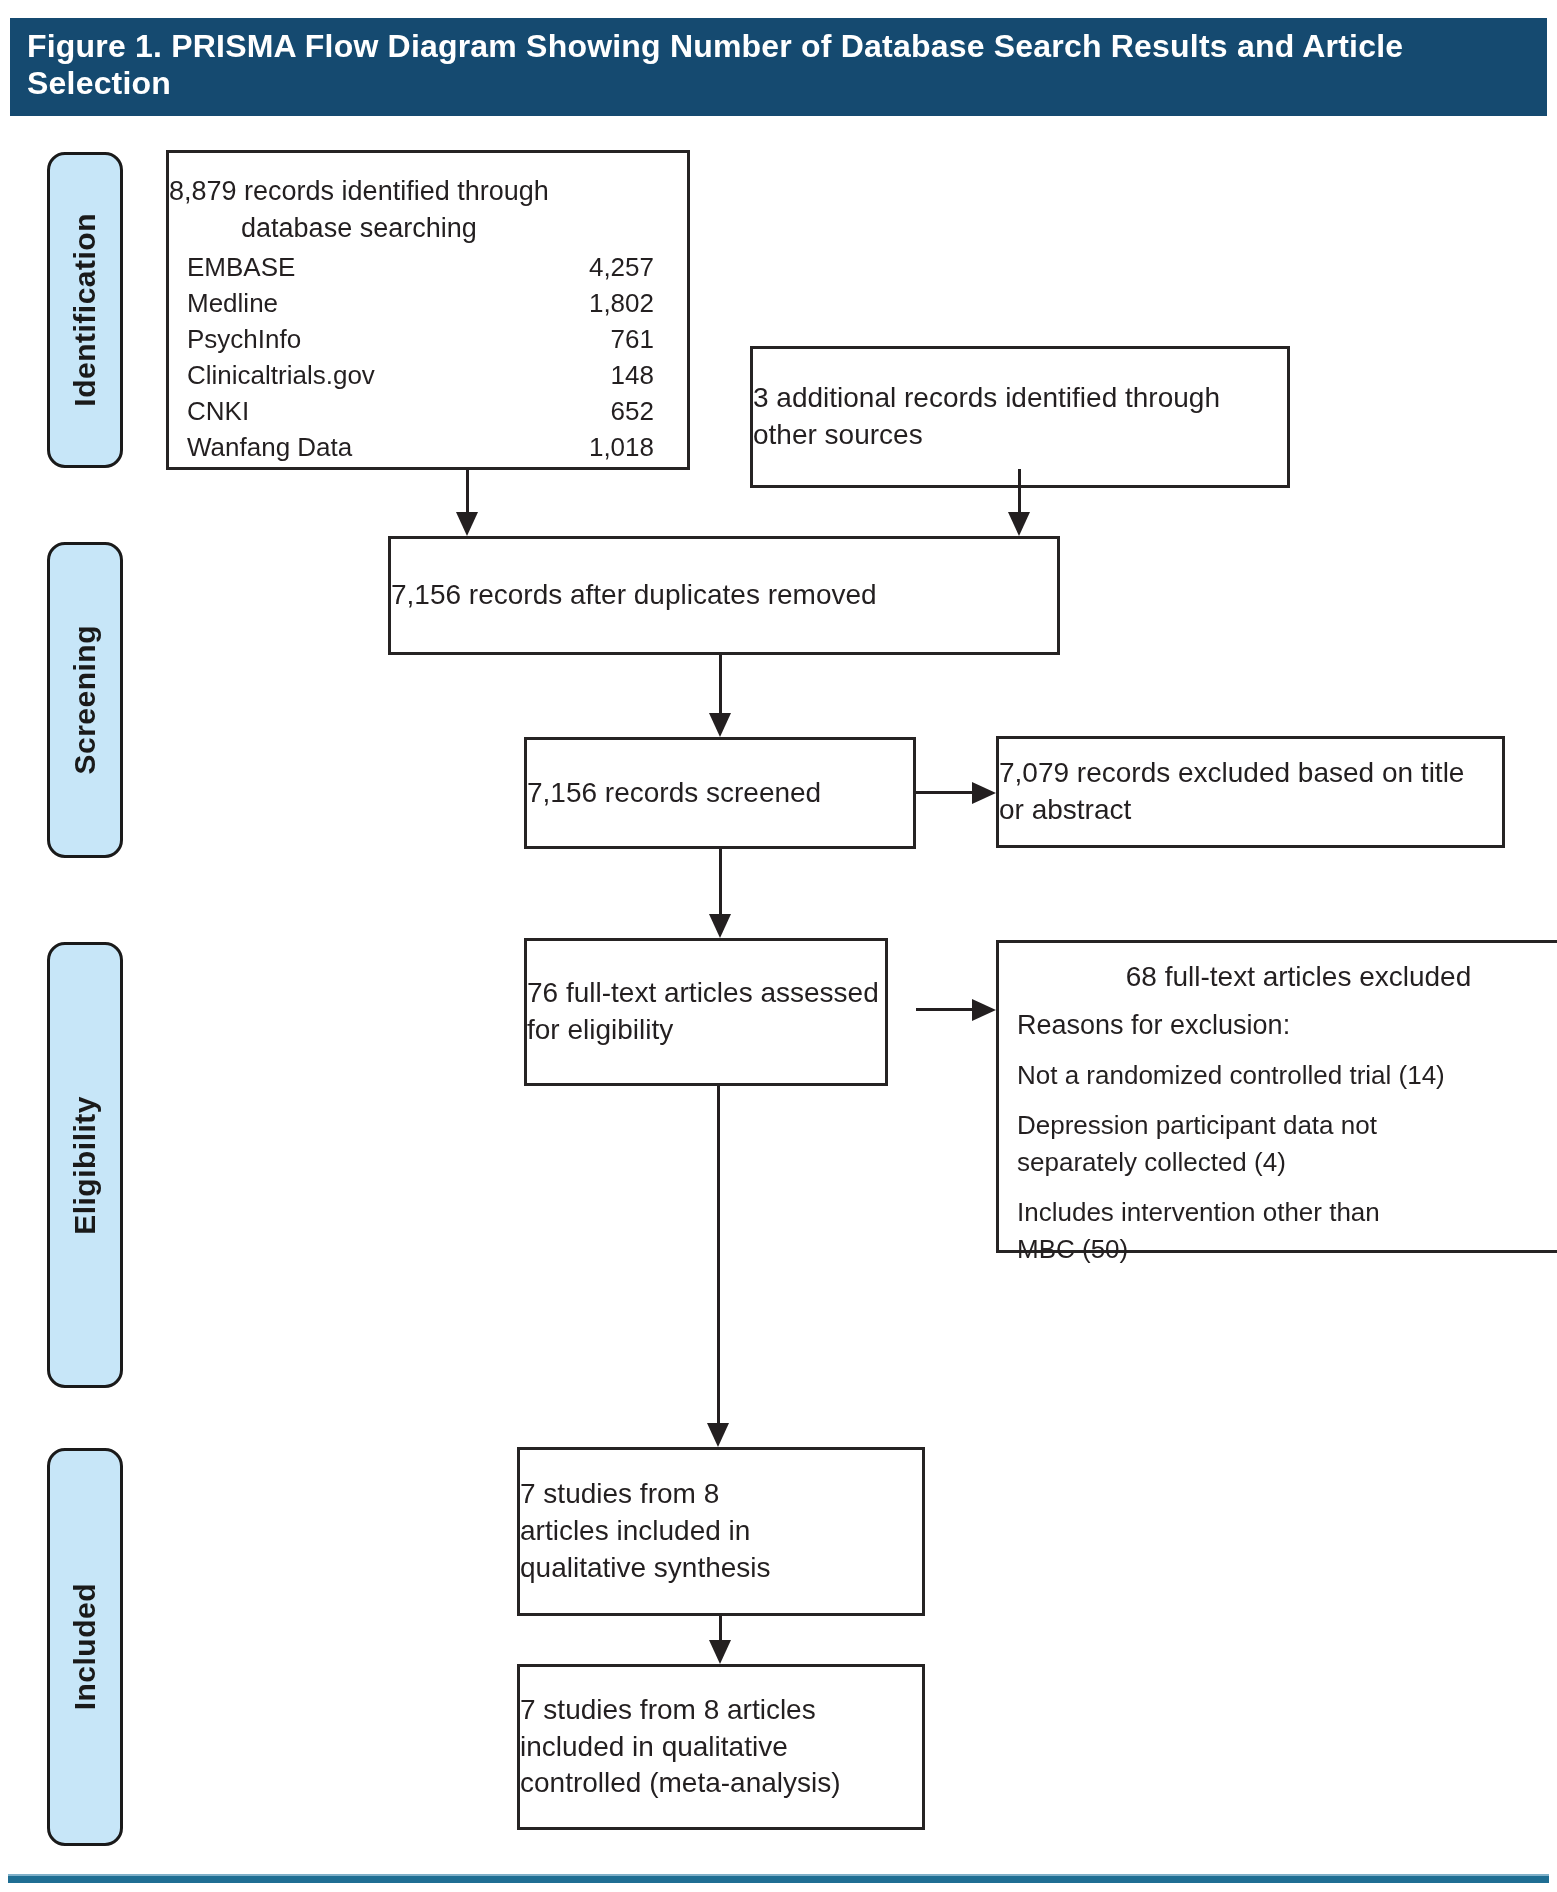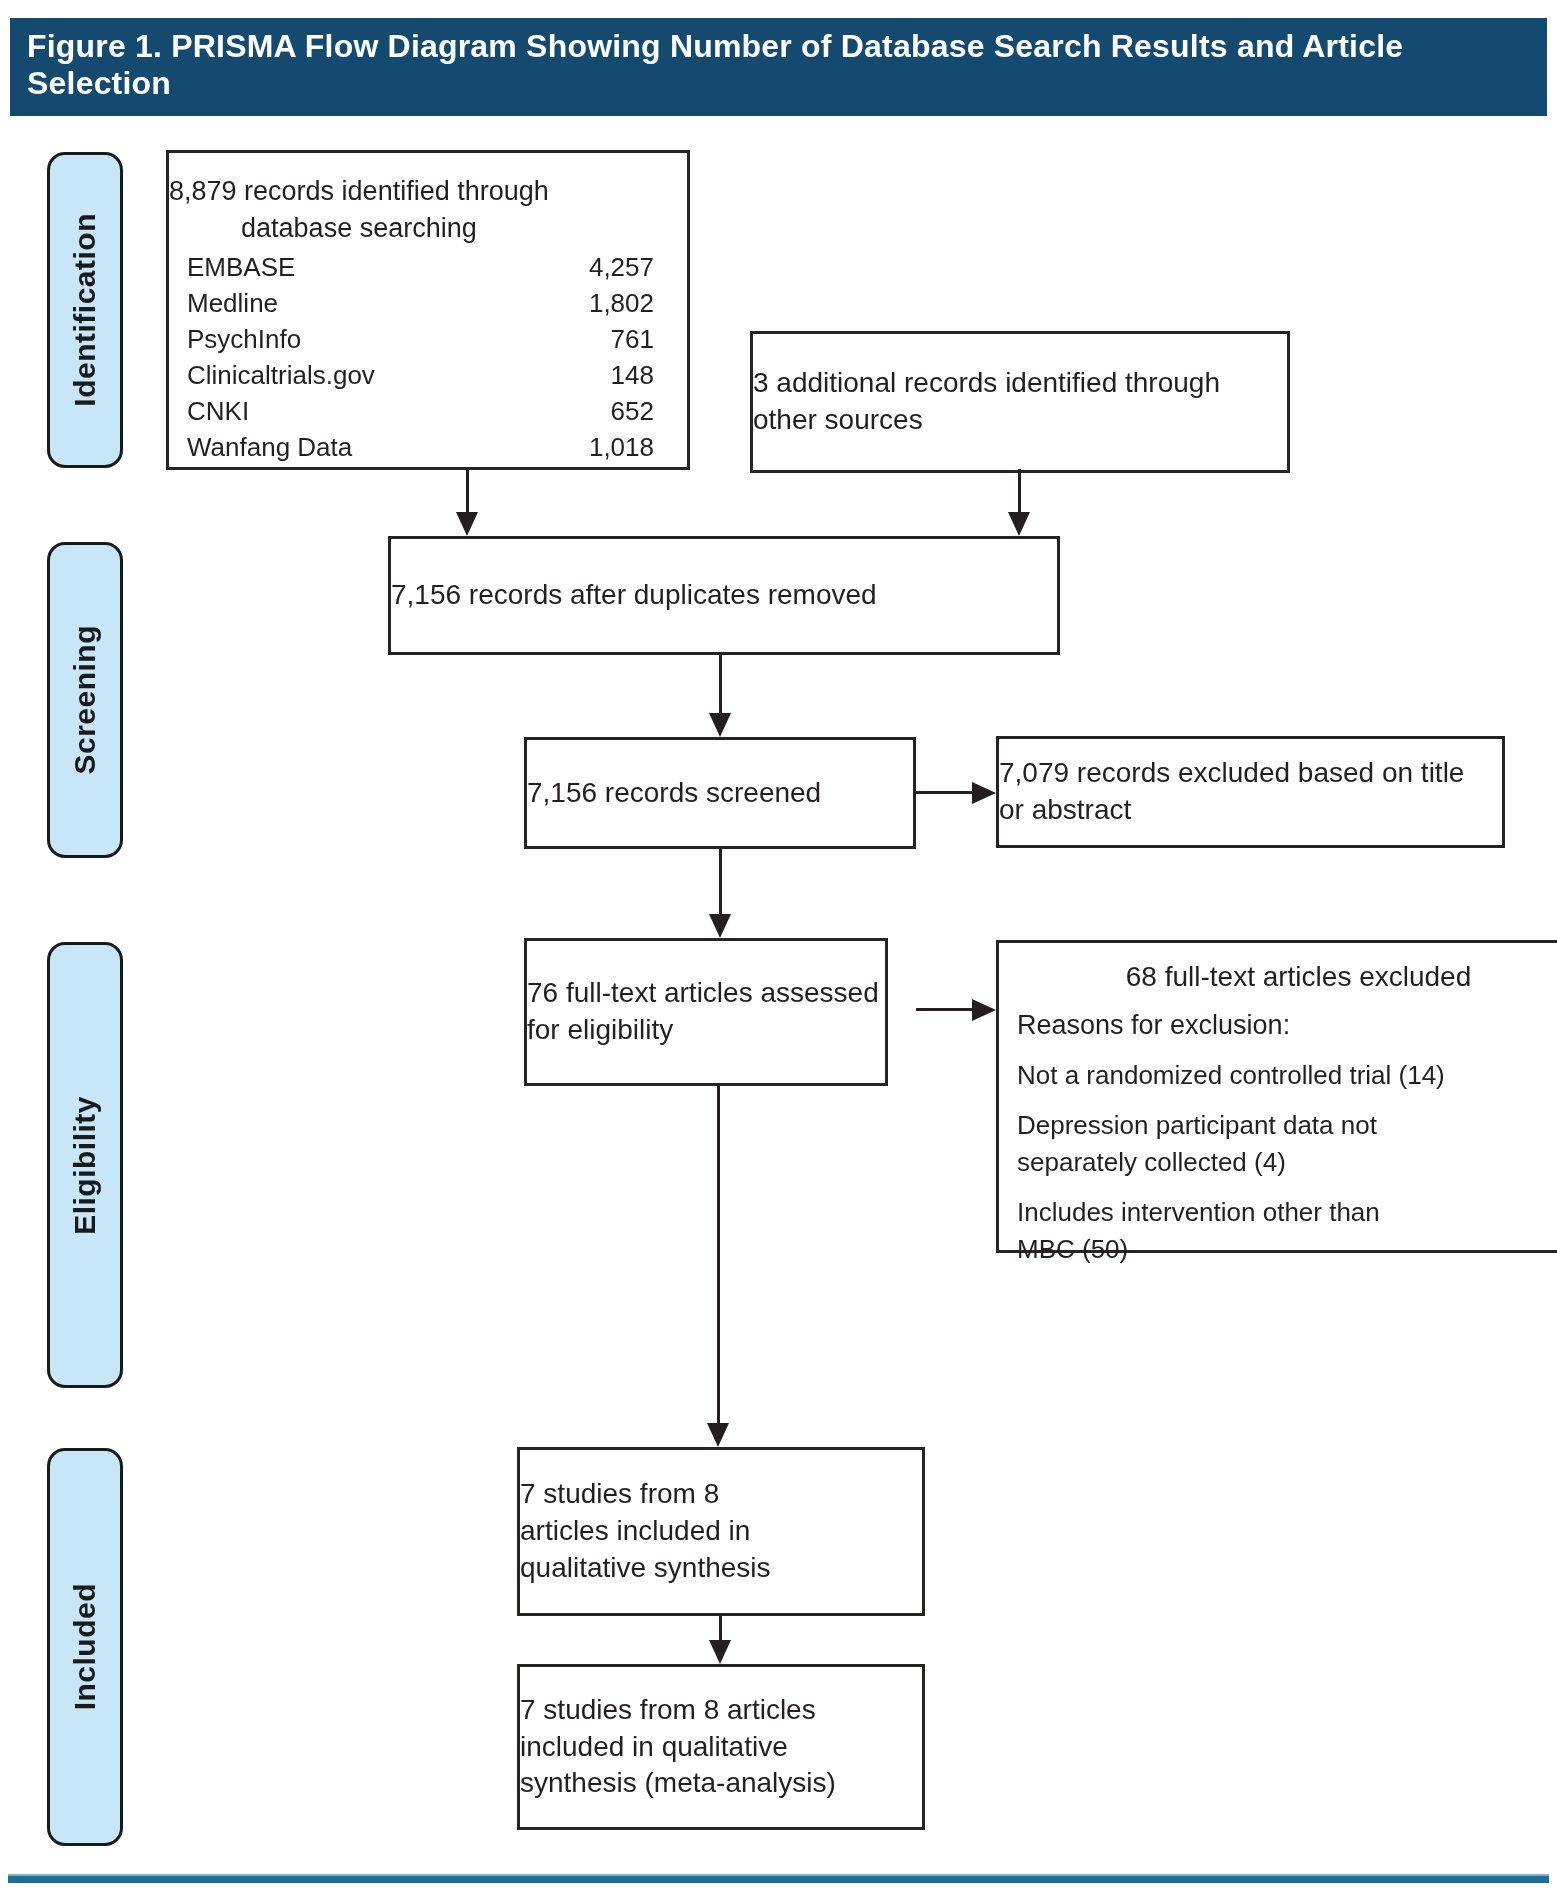--- a/index.html
+++ b/index.html
@@ -144,21 +144,21 @@
         <span class="src-name">CNKI</span>
         <span class="src-count">652</span>
       </div>
       <div class="src-row">
         <span class="src-name">Wanfang Data</span>
         <span class="src-count">1,018</span>
       </div>
     </div>
   </div>
 
-  <div class="node" style="left:750px;top:331px;width:540px;height:142px;">
+  <div class="node" style="left:750px;top:346px;width:540px;height:142px;">
     <span class="line">3 additional records identified through</span>
     <span class="line">other sources</span>
   </div>
 
   <div class="node" style="left:388px;top:536px;width:672px;height:119px;">
     <span class="line">7,156 records after duplicates removed</span>
   </div>
 
   <div class="node" style="left:524px;top:737px;width:392px;height:112px;">
     <span class="line">7,156 records screened</span>
@@ -192,21 +192,21 @@
 
   <div class="node" style="left:517px;top:1447px;width:408px;height:169px;">
     <span class="line">7 studies from 8</span>
     <span class="line">articles included in</span>
     <span class="line">qualitative synthesis</span>
   </div>
 
   <div class="node" style="left:517px;top:1664px;width:408px;height:166px;">
     <span class="line">7 studies from 8 articles</span>
     <span class="line">included in qualitative</span>
-    <span class="line">synthesis (meta-analysis)</span>
+    <span class="line">controlled (meta-analysis)</span>
   </div>
 
   <div>
     <div class="vline" style="left:466px;top:470px;height:44px;"></div>
     <div class="head-down" style="left:456px;top:512px;"></div>
   </div>
   <div>
     <div class="vline" style="left:1018px;top:469px;height:45px;"></div>
     <div class="head-down" style="left:1008px;top:512px;"></div>
   </div>

